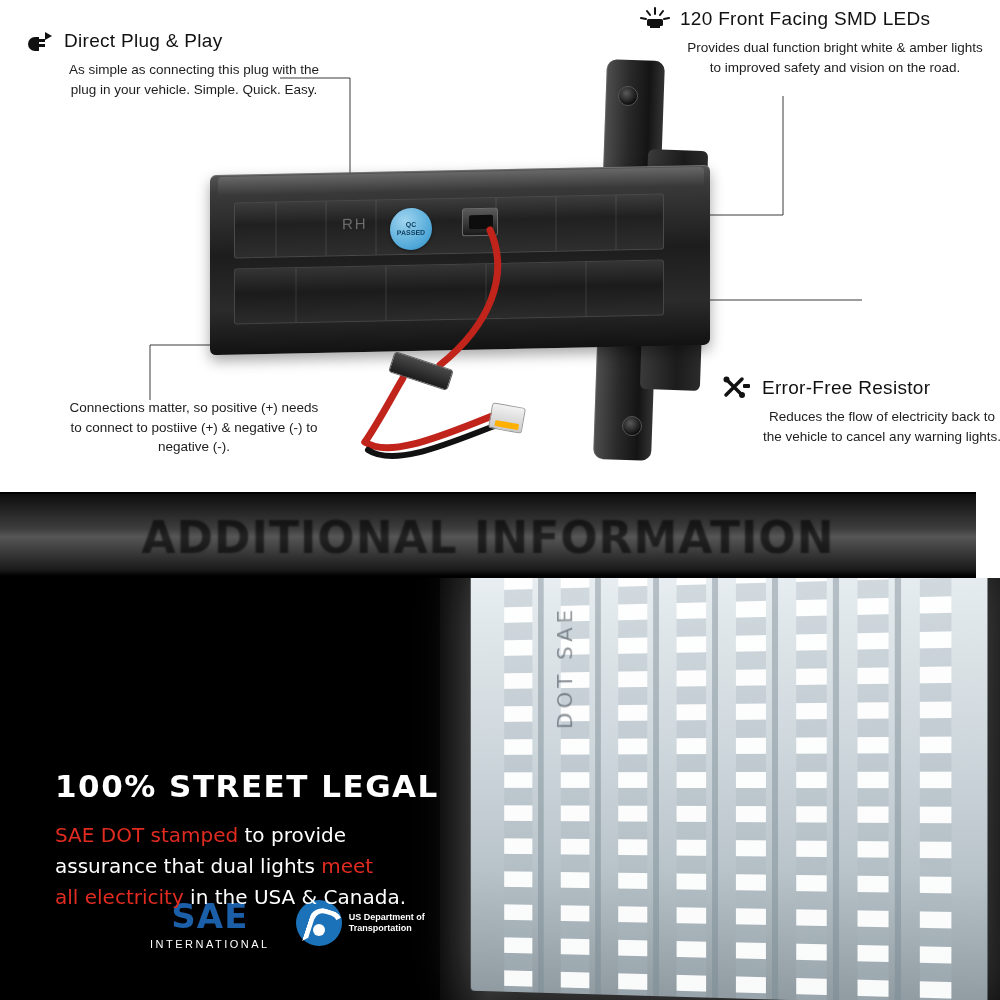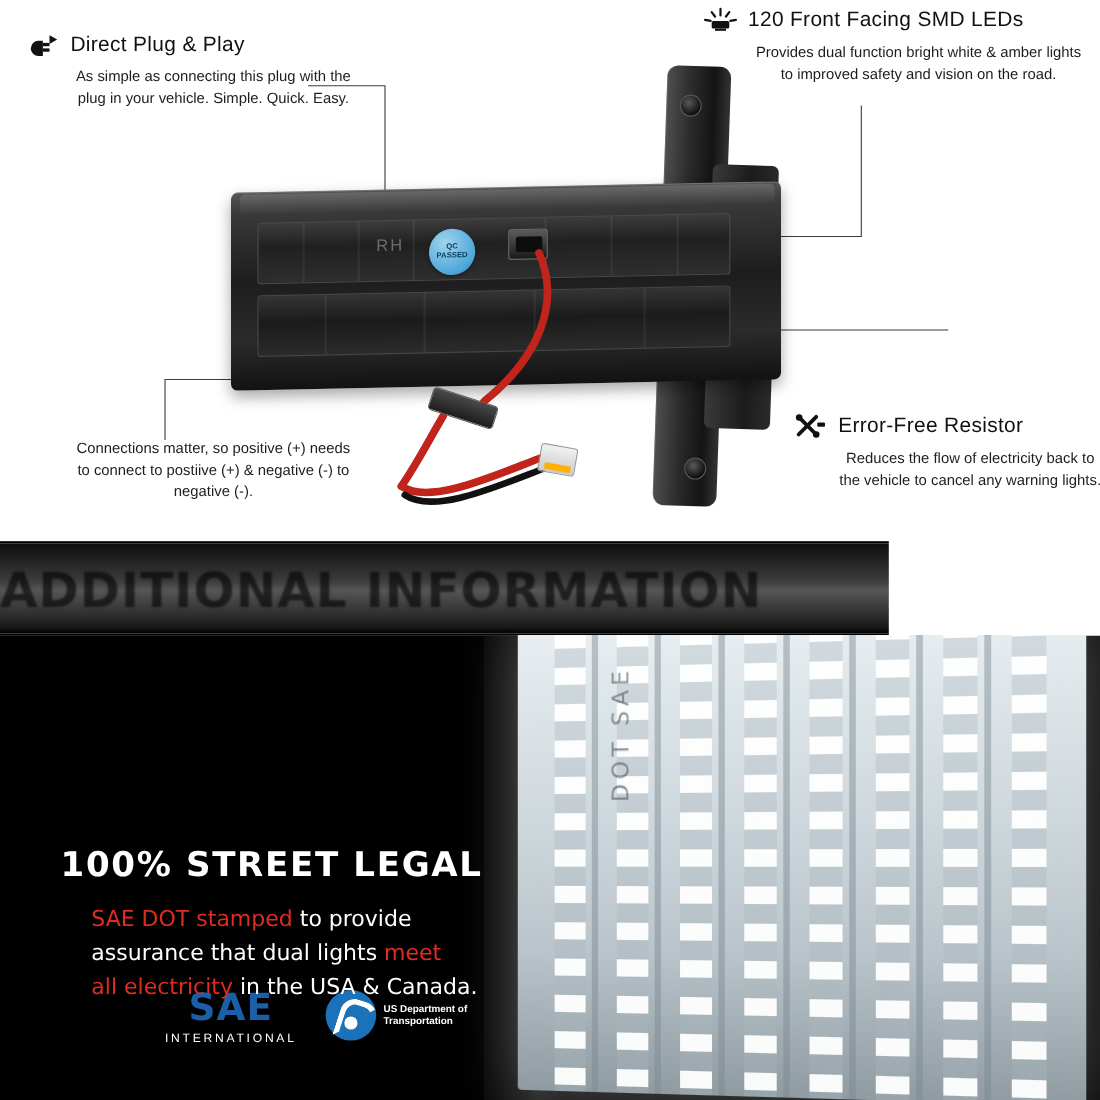--- a/index.html
+++ b/index.html
@@ -150,23 +150,23 @@
   #co-resistor { left: 722px; top: 375px; width: 280px; }
   #co-resistor .co-body { padding-left: 40px; }
 
   #leader-svg {
     position: absolute; left: 0; top: 0; width: 1000px; height: 492px;
     pointer-events: none;
   }
 
   
   #banner {
-    position: absolute; left: 0; top: 492px; width: 808px; height: 86px;
+    position: absolute; left: 0; top: 492px; width: 976px; height: 86px;
     background: linear-gradient(180deg,#0d0d0d 0%,#3d3d3d 42%,#565656 52%,#1b1b1b 92%,#000 100%);
-    display: flex; align-items: center; justify-content: flex-start;
+    display: flex; align-items: center; justify-content: center;
     border-top: 2px solid #000; border-bottom: 2px solid #000;
   }
   #banner-text {
     font-size: 44px; letter-spacing: 1px; font-weight: bold;
     color: #f5c518;
     background: linear-gradient(180deg,#fff6c0 0%,#f3c11c 45%,#c58a06 70%,#ffe徽 100%);
     -webkit-background-clip: text; background-clip: text;
     -webkit-text-fill-color: transparent;
     text-shadow: 0 2px 2px rgba(0,0,0,.6);
     font-family: "DejaVu Sans", sans-serif;
@@ -214,21 +214,20 @@
   #bottom-copy {
     position: absolute; left: 55px; top: 190px; width: 470px; z-index: 5;
   }
   #street-legal-title {
     font-size: 31px; color: #ffffff; letter-spacing: 1.5px; font-weight: bold;
     font-family: "DejaVu Sans", sans-serif;
   }
   #street-legal-body {
     margin-top: 16px; font-size: 20px; line-height: 1.55; color: #ffffff;
     font-family: "DejaVu Sans", sans-serif;
-    margin-left: 28px;
   }
   .red { color: #e02b20; }
   #cert-logos {
     position: absolute; left: 150px; top: 318px; display: flex; align-items: center; gap: 26px;
   }
   #sae-logo { text-align: center; }
   #sae-word {
     color: #1b5fa8; font-size: 34px; font-weight: bold; letter-spacing: 1px;
     font-family: "DejaVu Sans", sans-serif;
   }

